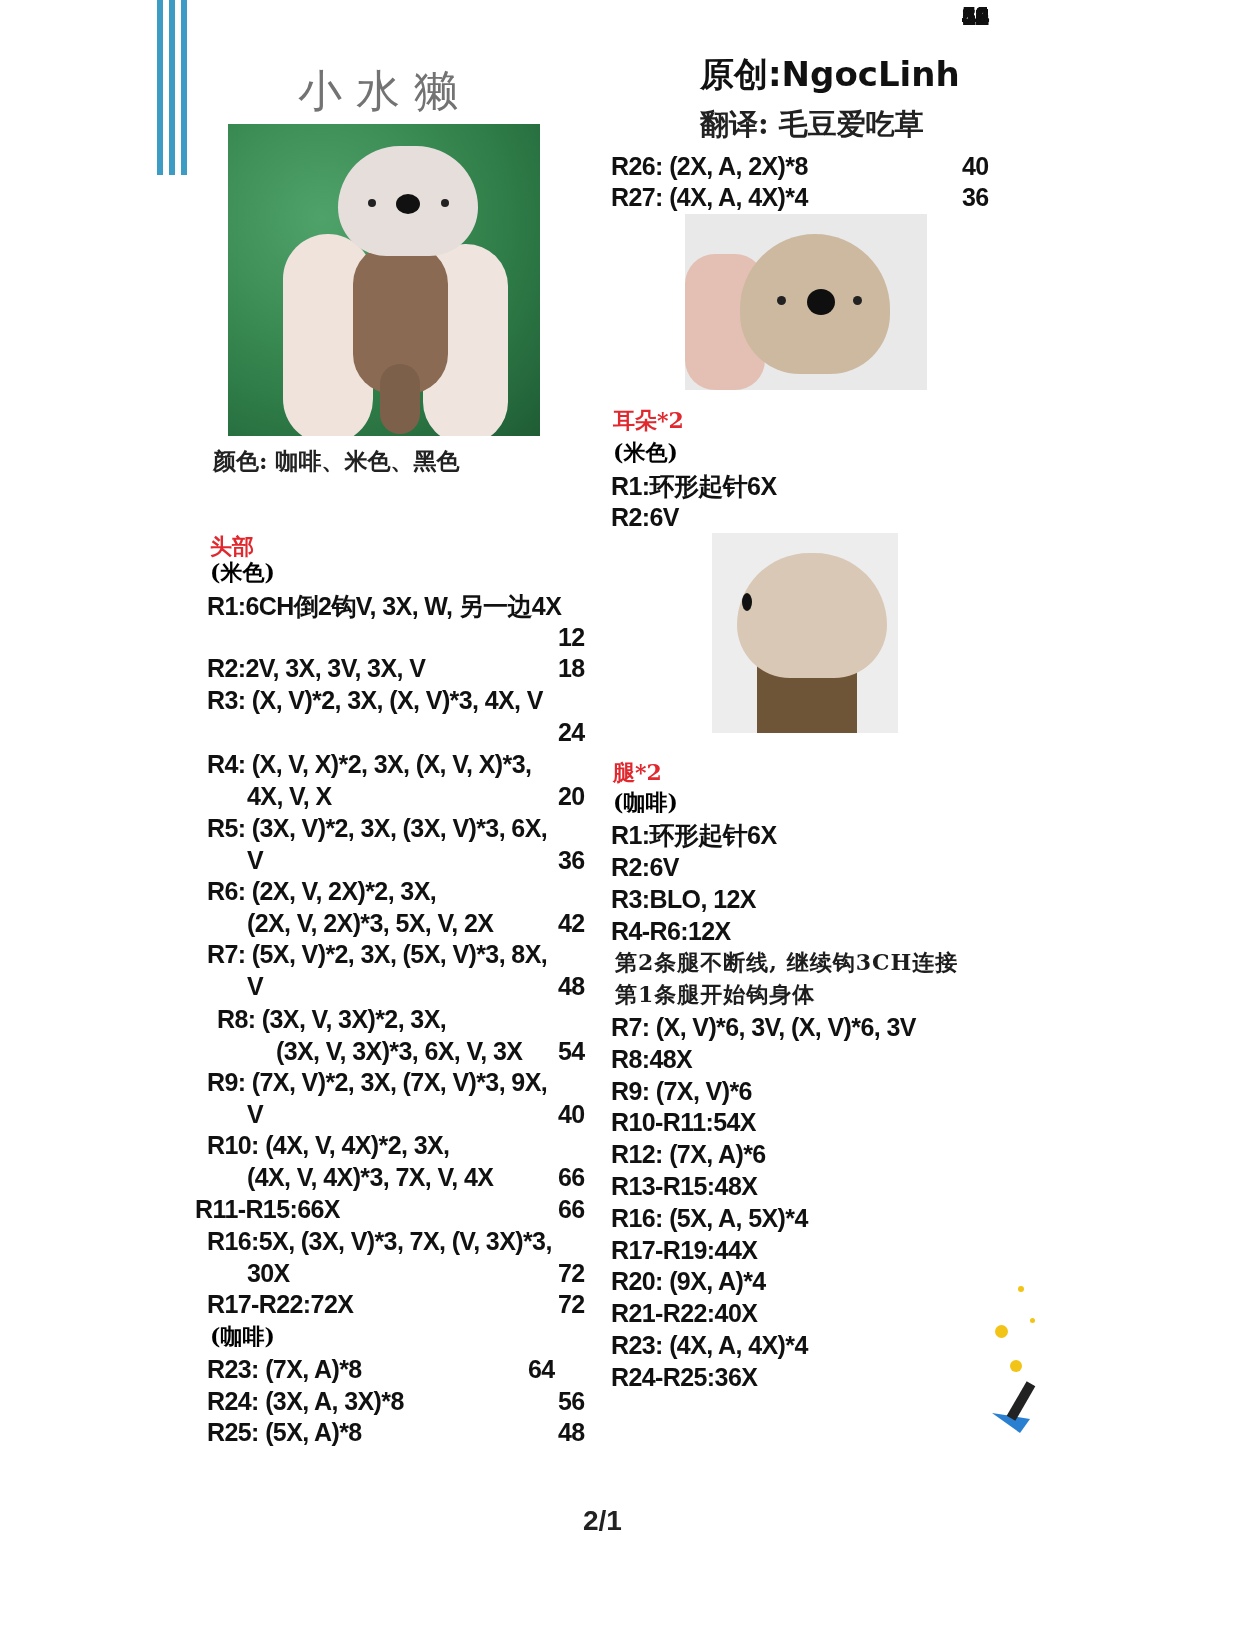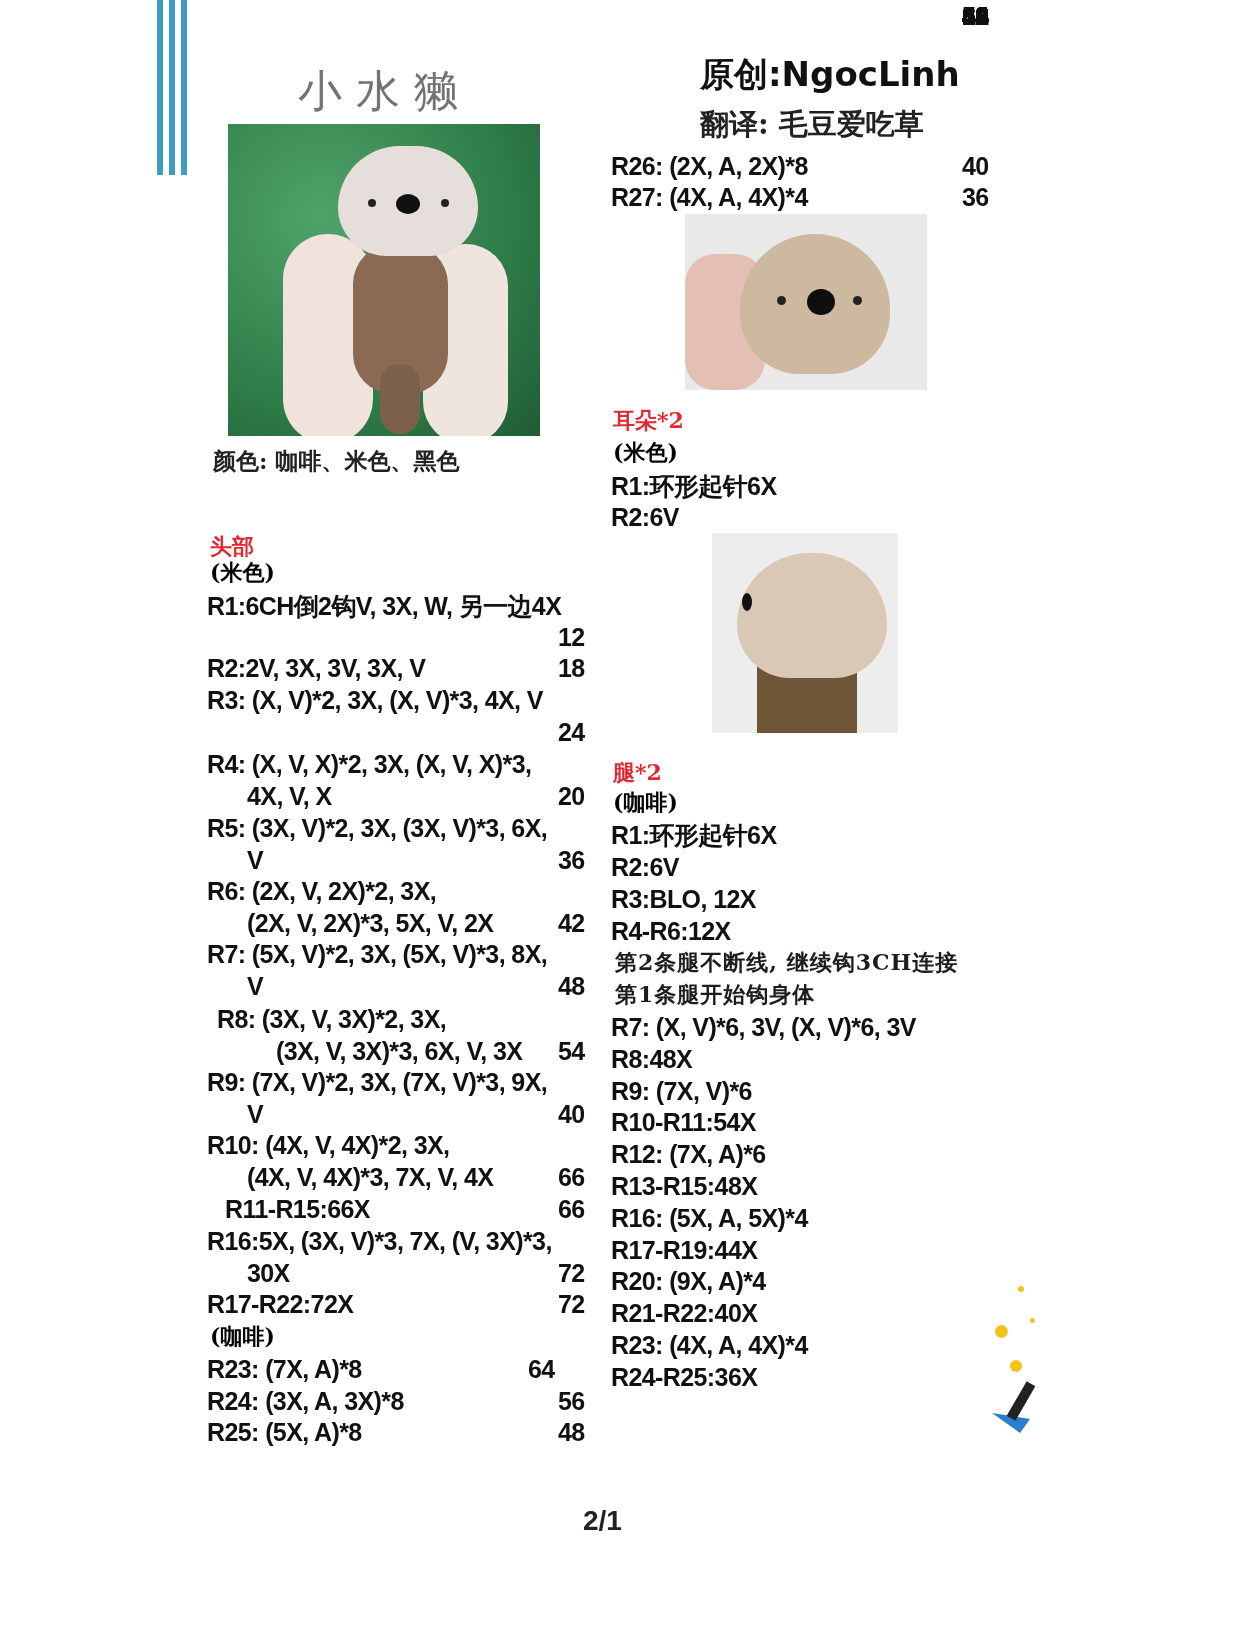--- a/index.html
+++ b/index.html
@@ -75,21 +75,21 @@
     <div class="row" style="left: 558px; top: 970px;">48</div>
     <div class="row" style="left: 207px; top: 1003px; margin-left: 10px;"><span>R8: (3X, V, 3X)*2, 3X,</span></div>
     <div class="row" style="left: 247px; top: 1035px; margin-left: 29px;">(3X, V, 3X)*3, 6X, V, 3X</div>
     <div class="row" style="left: 558px; top: 1035px;">54</div>
     <div class="row" style="left: 207px; top: 1066px;"><span>R9: (7X, V)*2, 3X, (7X, V)*3, 9X,</span></div>
     <div class="row" style="left: 247px; top: 1098px;">V</div>
     <div class="row" style="left: 558px; top: 1098px;">40</div>
     <div class="row" style="left: 207px; top: 1129px;"><span>R10: (4X, V, 4X)*2, 3X,</span></div>
     <div class="row" style="left: 247px; top: 1161px;">(4X, V, 4X)*3, 7X, V, 4X</div>
     <div class="row" style="left: 558px; top: 1161px;">66</div>
-    <div class="row" style="left: 225px; top: 1193px;"><span>R11-R15:66X</span></div>
+    <div class="row" style="left: 195px; top: 1193px;"><span>R11-R15:66X</span></div>
     <div class="row" style="left: 558px; top: 1193px;">66</div>
     <div class="row" style="left: 207px; top: 1225px;"><span>R16:5X, (3X, V)*3, 7X, (V, 3X)*3,</span></div>
     <div class="row" style="left: 247px; top: 1257px;">30X</div>
     <div class="row" style="left: 558px; top: 1257px;">72</div>
     <div class="row" style="left: 207px; top: 1288px;"><span>R17-R22:72X</span></div>
     <div class="row" style="left: 558px; top: 1288px;">72</div>
     <div class="sub" style="left: 210px; top: 1322px;">(咖啡)</div>
   </div>
 
 <div id="head-rows2">

